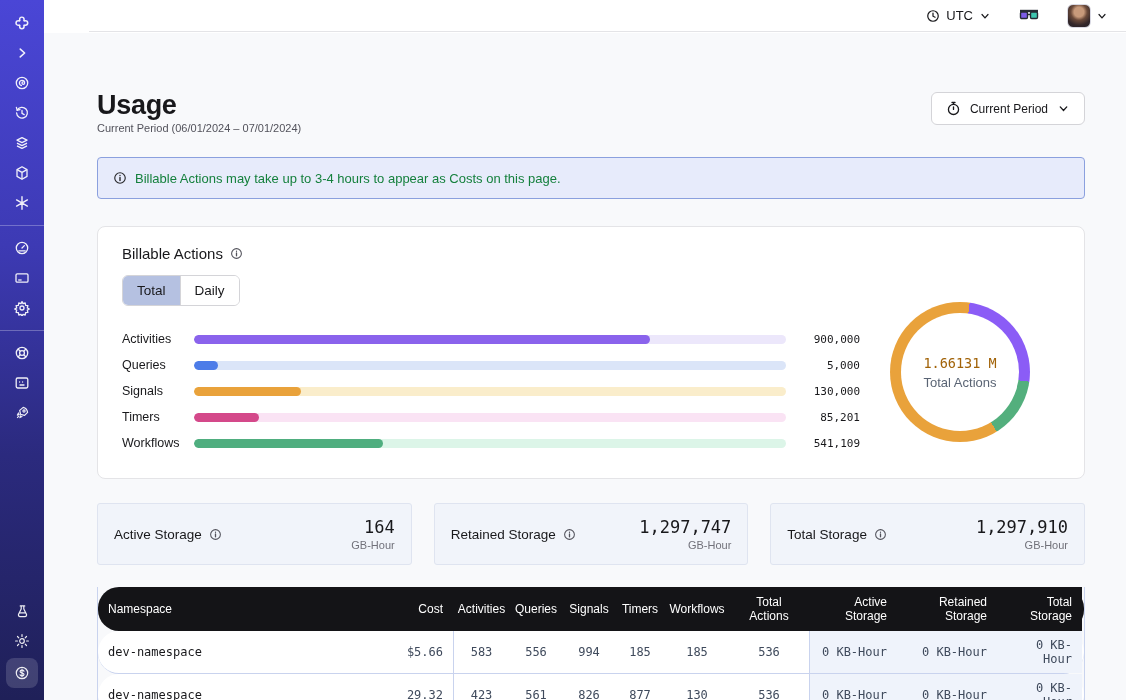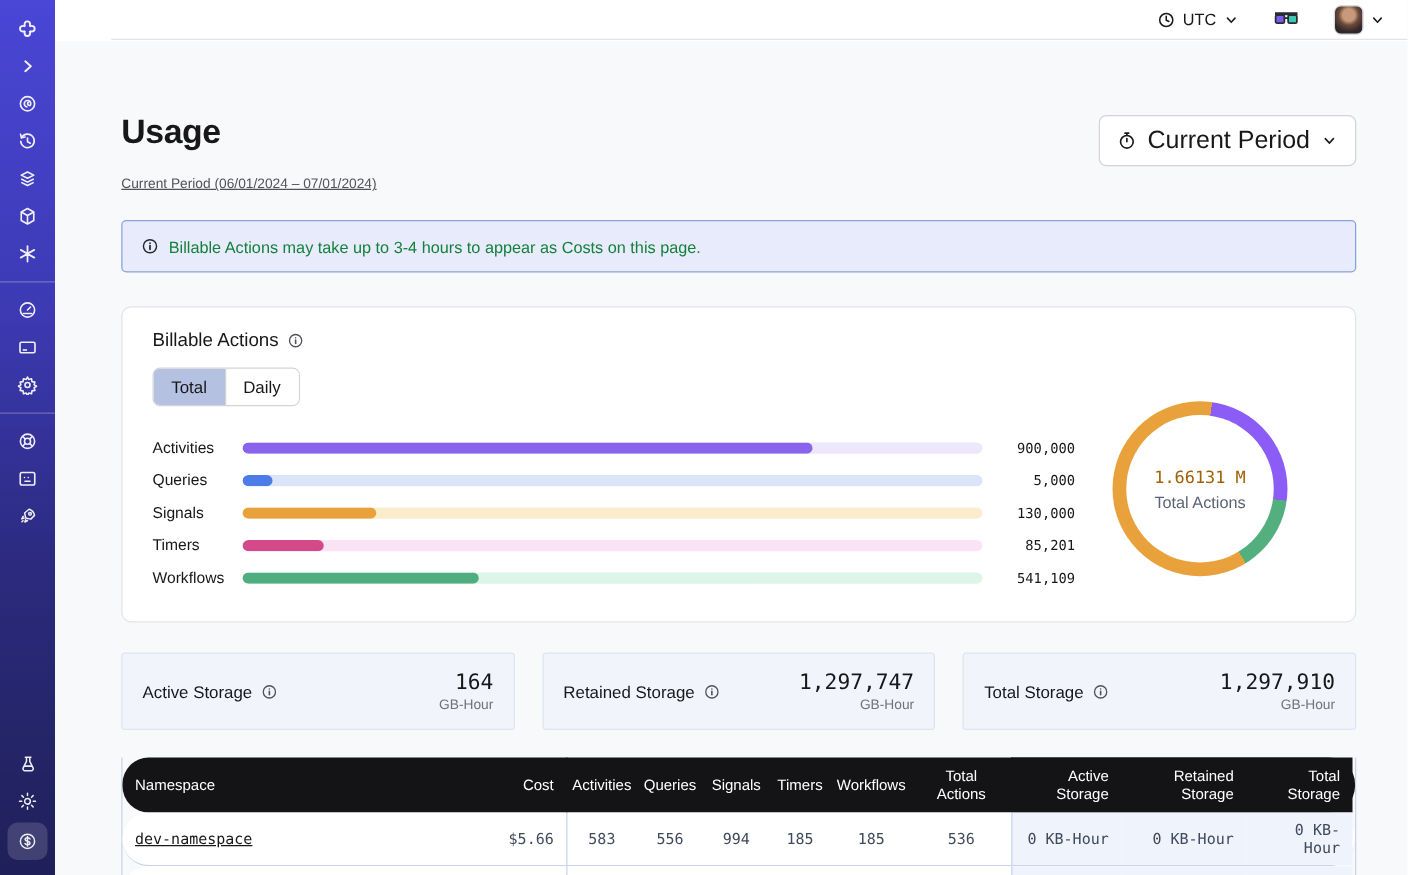--- a/index.html
+++ b/index.html
@@ -30,23 +30,23 @@
   .avatar { width:24px; height:24px; border-radius:6px;
     background:radial-gradient(circle at 50% 32%, #c89a7b 0 26%, #6b4a3a 44%, #33272a 72%, #262126 100%);
     border:1px solid #d9d9e3; }
 
   
   .content { position:absolute; left:44px; top:33px; right:0; bottom:0;
     background:#f8f9fb; padding:57px 41px 0 53px; overflow:hidden; }
 
   .page-head { display:flex; justify-content:space-between; align-items:flex-start; }
   .page-title { font-size:27px; font-weight:700; color:#18181b; letter-spacing:-.3px; }
-  .page-sub { font-size:11px; color:#52525b; margin-top:20px;text-decoration:underline; }
+  .page-sub { font-size:11px; color:#52525b; margin-top:1px; }
   .period-btn { display:flex; align-items:center; gap:9px; background:#fff;
-    border:1px solid #d4d4d8; border-radius:6px; padding:8px 14px; font-size:20px;
+    border:1px solid #d4d4d8; border-radius:6px; padding:8px 14px; font-size:12px;
     color:#18181b; cursor:pointer; margin-top:2px; }
 
   .banner { margin-top:23px; background:#e7ebfb; border:1px solid #8ba0de; border-radius:4px;
     height:42px; display:flex; align-items:center; gap:8px; padding:0 15px;
     font-size:13px; color:#15803d; }
 
   
   .card { margin-top:27px; background:#fff; border:1px solid #e4e4e7; border-radius:8px;
     padding:18px 24px 22px; }
   .card-title-row { display:flex; align-items:center; gap:7px; font-size:15px; font-weight:500; color:#18181b; }
@@ -89,21 +89,21 @@
   .t-head .t-cell { font-size:12px; font-weight:500; padding:8px 10px; }
   .t-cell { padding:7px 10px; font-size:12px; display:flex; align-items:center; }
   .al-r { justify-content:flex-end; text-align:right; }
   .al-c { justify-content:center; text-align:center; }
   .body-row { background:#fff; border-bottom:1px solid #c9d3ee; }
   .body-row .t-cell { color:#3f4a5c; }
   .div-l { border-left:1px solid #c9d3ee; }
   .t-head .div-l { border-left-color:#141417; }
   .stor { background:#eff3fb; }
   .t-head .stor { background:#141417; }
-  .ns-link { color:#18181b; text-decoration:underline; cursor:pointer; }
+  .ns-link { color:#18181b; cursor:pointer; }
 </style>
 </head>
 <body>
 
 <div class="app">
 
   <nav class="sidebar">
     <div class="side-icon">
       <svg width="17" height="17" viewBox="0 0 16 16" fill="none" stroke="currentColor" stroke-width="1.4">
           <path d="M10.6 5.4c1 0 2.3.4 2.3 2.1s-1.3 2.1-2.3 2.1c-.5 0-1-.1-1.5-.4.3.5.4 1 .4 1.5 0 1-.4 2.3-2.1 2.3s-2.1-1.3-2.1-2.3c0-.5.1-1 .4-1.5-.5.3-1 .4-1.5.4-1 0-2.3-.4-2.3-2.1s1.3-2.1 2.3-2.1c.5 0 1 .1 1.5.4-.3-.5-.4-1-.4-1.5 0-1 .4-2.3 2.1-2.3s2.1 1.3 2.1 2.3c0 .5-.1 1-.4 1.5.5-.3 1-.4 1.5-.4z"></path>

